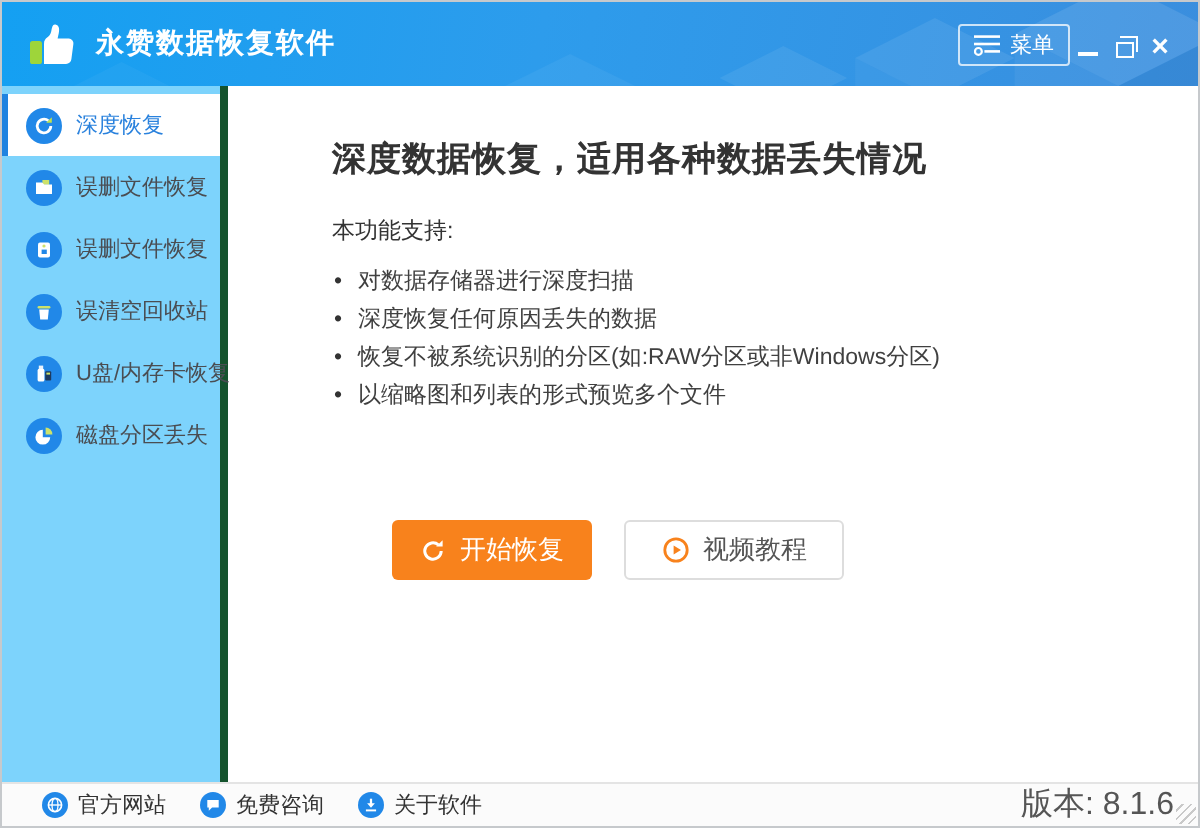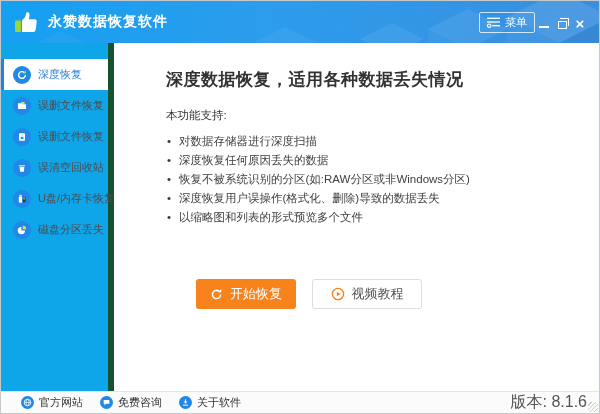--- a/index.html
+++ b/index.html
@@ -23,21 +23,21 @@
     display:flex;align-items:center;gap:5px;border:1px solid rgba(255,255,255,.75);
     border-radius:2px;padding:2px 7px;font-size:11px;color:#fff;background:transparent;cursor:pointer;
   }
   .winbtn{width:18px;height:18px;display:flex;align-items:center;justify-content:center;cursor:pointer;color:#fff;}
   .min-glyph{width:10px;height:2px;background:#fff;margin-top:6px;}
   .restore-glyph{position:relative;width:9px;height:8px;border:1px solid #fff;margin-top:3px;}
   .restore-glyph::before{content:"";position:absolute;left:1px;top:-4px;width:8px;height:7px;border:1px solid #fff;border-left:none;border-bottom:none;}
   .close-glyph{font-size:15px;line-height:15px;font-weight:bold;}
   
   .app-body{flex:1;display:flex;min-height:0;background:#fff;}
-  .sidebar{width:113px;flex:0 0 113px;background:#0ea5e9;border-right:6px solid #14532d;padding-top:16px;}
+  .sidebar{width:113px;flex:0 0 113px;background:#7dd3fc;border-right:4px solid #14532d;padding-top:4px;}
   .side-item{
     height:31px;display:flex;align-items:center;gap:7px;padding-left:9px;
     border-left:3px solid transparent;font-size:11px;color:#4a4d52;cursor:pointer;
   }
   .side-item.selected{background:#fff;border-left-color:#1f83e0;color:#2a82dd;}
   .icircle{width:18px;height:18px;border-radius:50%;background:#2188e8;flex:0 0 18px;
     display:flex;align-items:center;justify-content:center;}
   .side-label{white-space:nowrap;}
   
   .main{flex:1;padding:25px 18px 0 52px;position:relative;}
@@ -181,21 +181,20 @@
     </div>
 
     <div class="main">
       <div class="page-title">深度数据恢复，适用各种数据丢失情况</div>
       <div class="support">本功能支持:</div>
 
       <ul class="features">
         <li>对数据存储器进行深度扫描</li>
         <li>深度恢复任何原因丢失的数据</li>
         <li>恢复不被系统识别的分区(如:RAW分区或非Windows分区)</li>
-        <li>深度恢复用户误操作(格式化、删除)导致的数据丢失</li>
         <li>以缩略图和列表的形式预览多个文件</li>
       </ul>
 
       <div class="btn-row">
         <button class="btn btn-start">
           <svg width="13" height="13" viewBox="0 0 13 13">
             <path d="M10.6 6.5a4.1 4.1 0 1 1-1.4-3.1" fill="none" stroke="#fff" stroke-width="1.5"></path>
             <path d="M11.3 1.1 v3.2 H8.1 z" fill="#fff"></path>
           </svg>
           <span>开始恢复</span>

